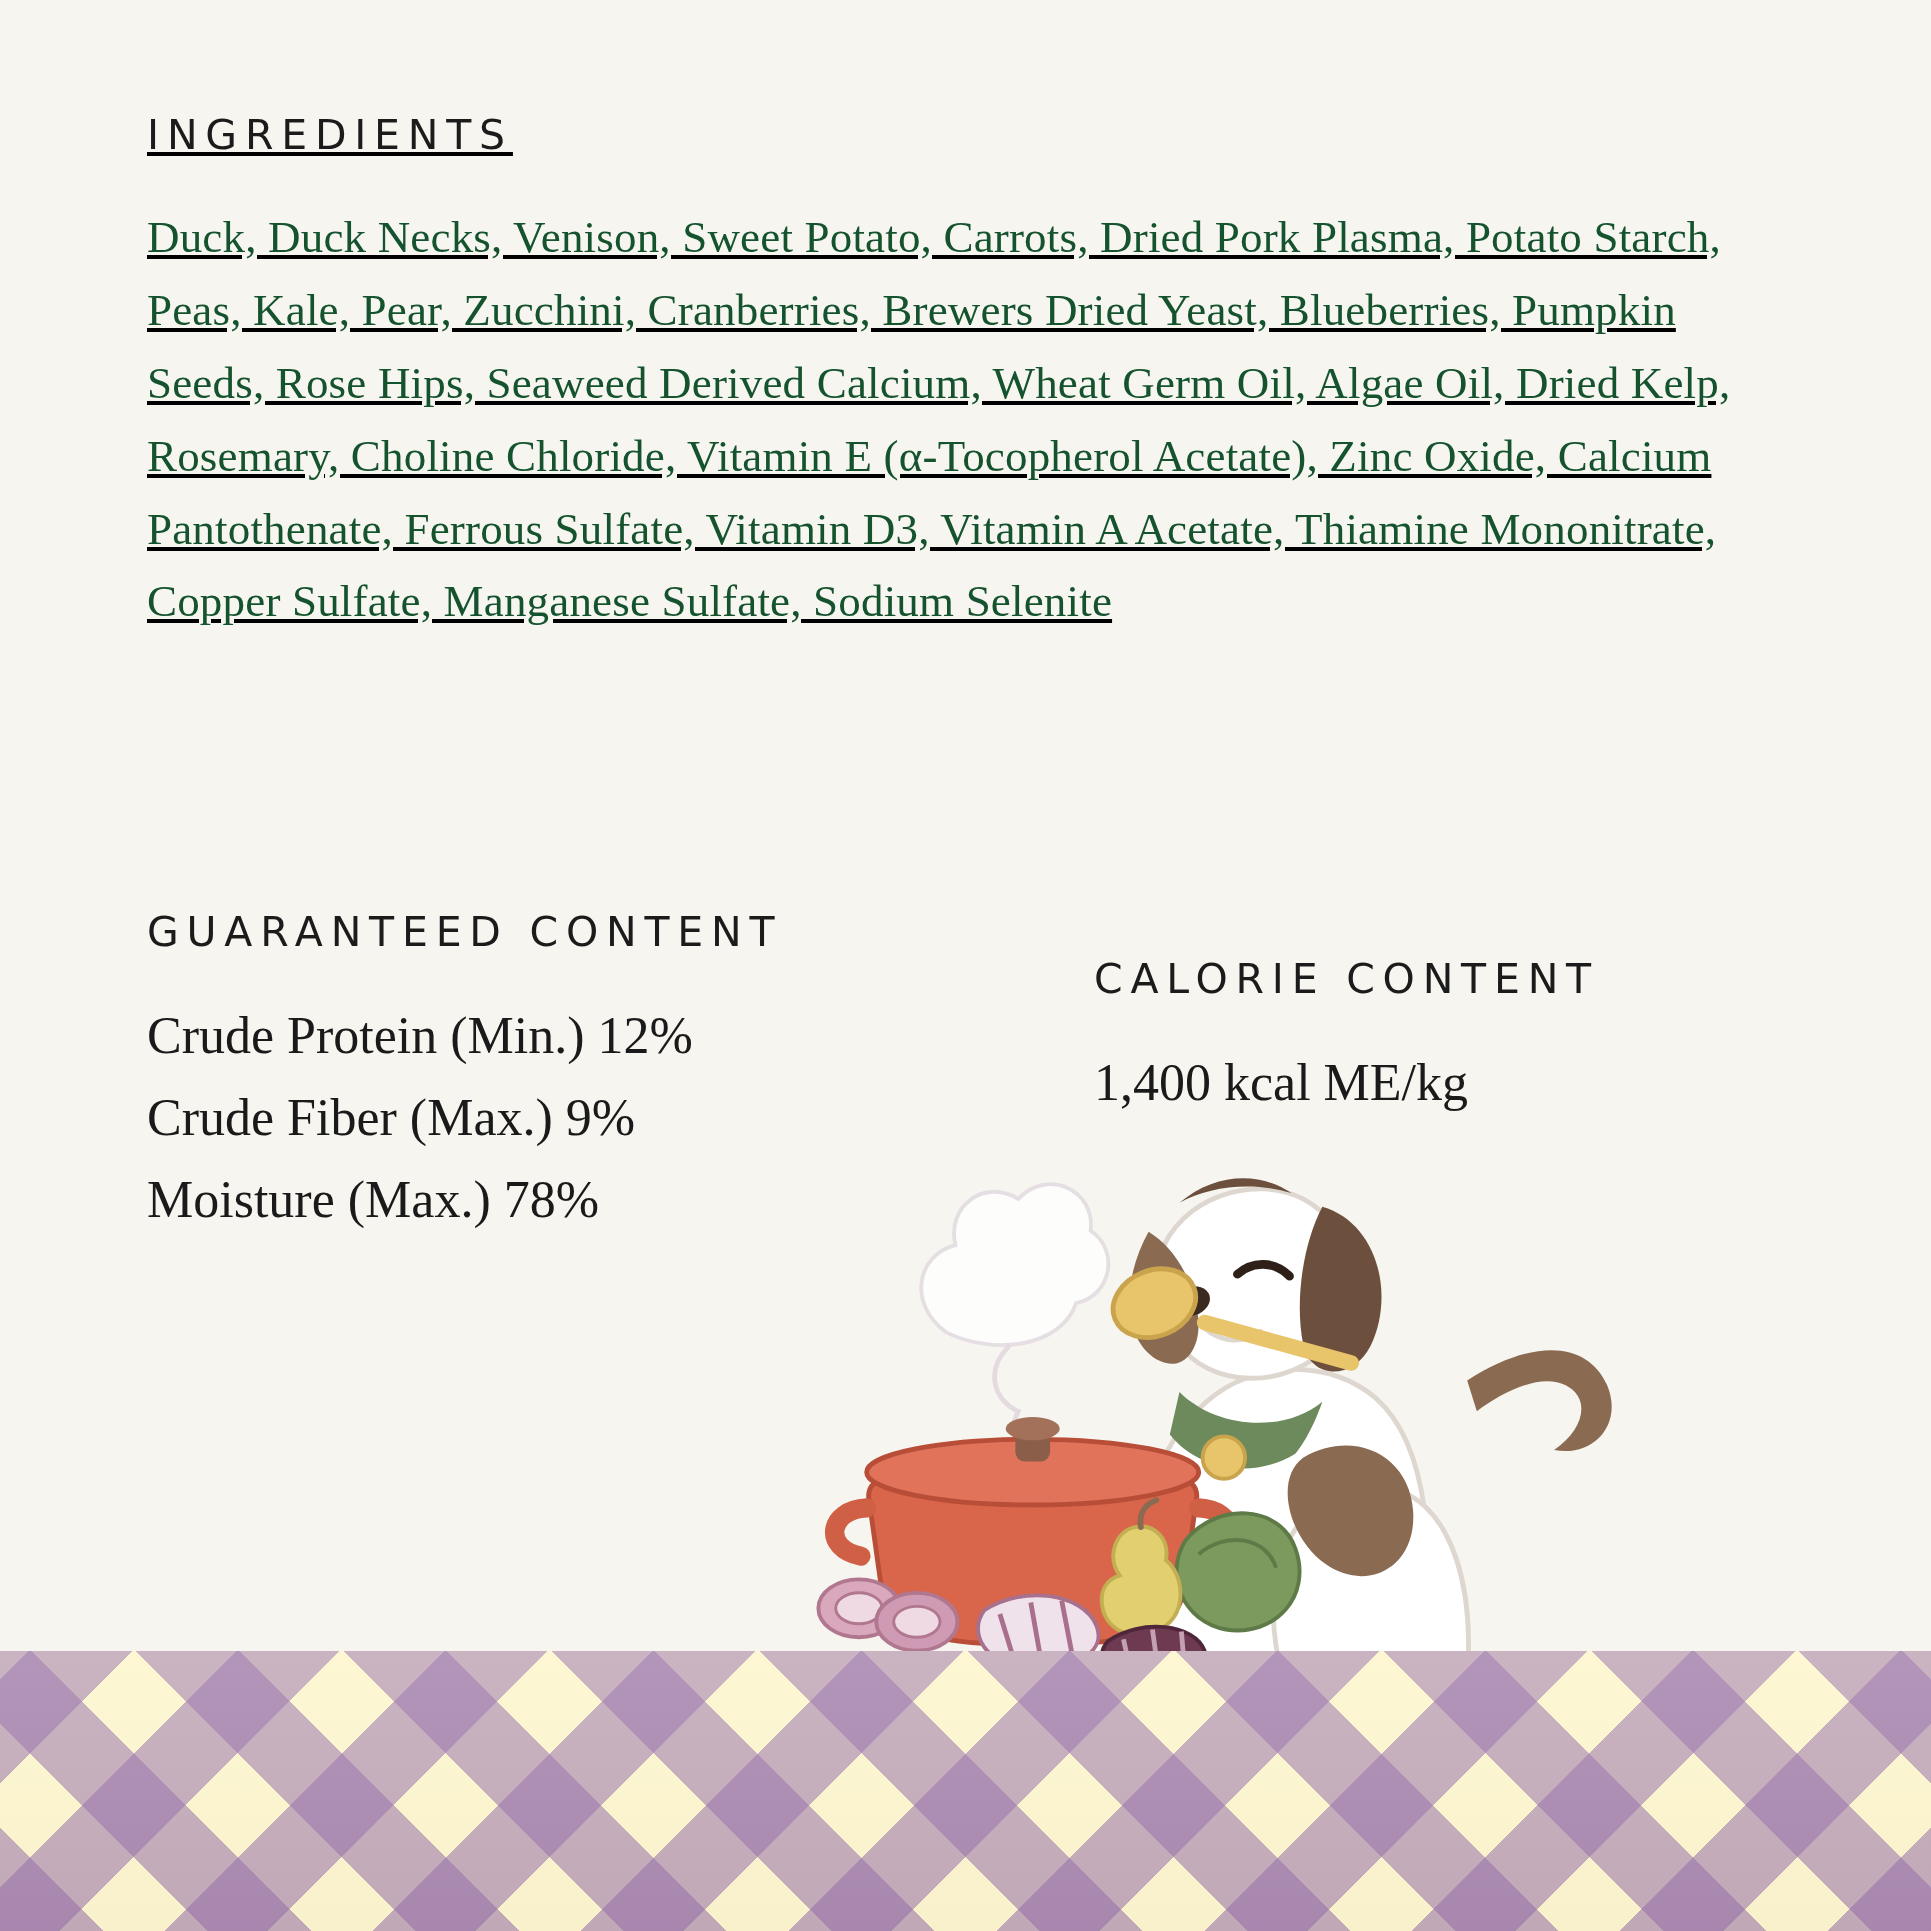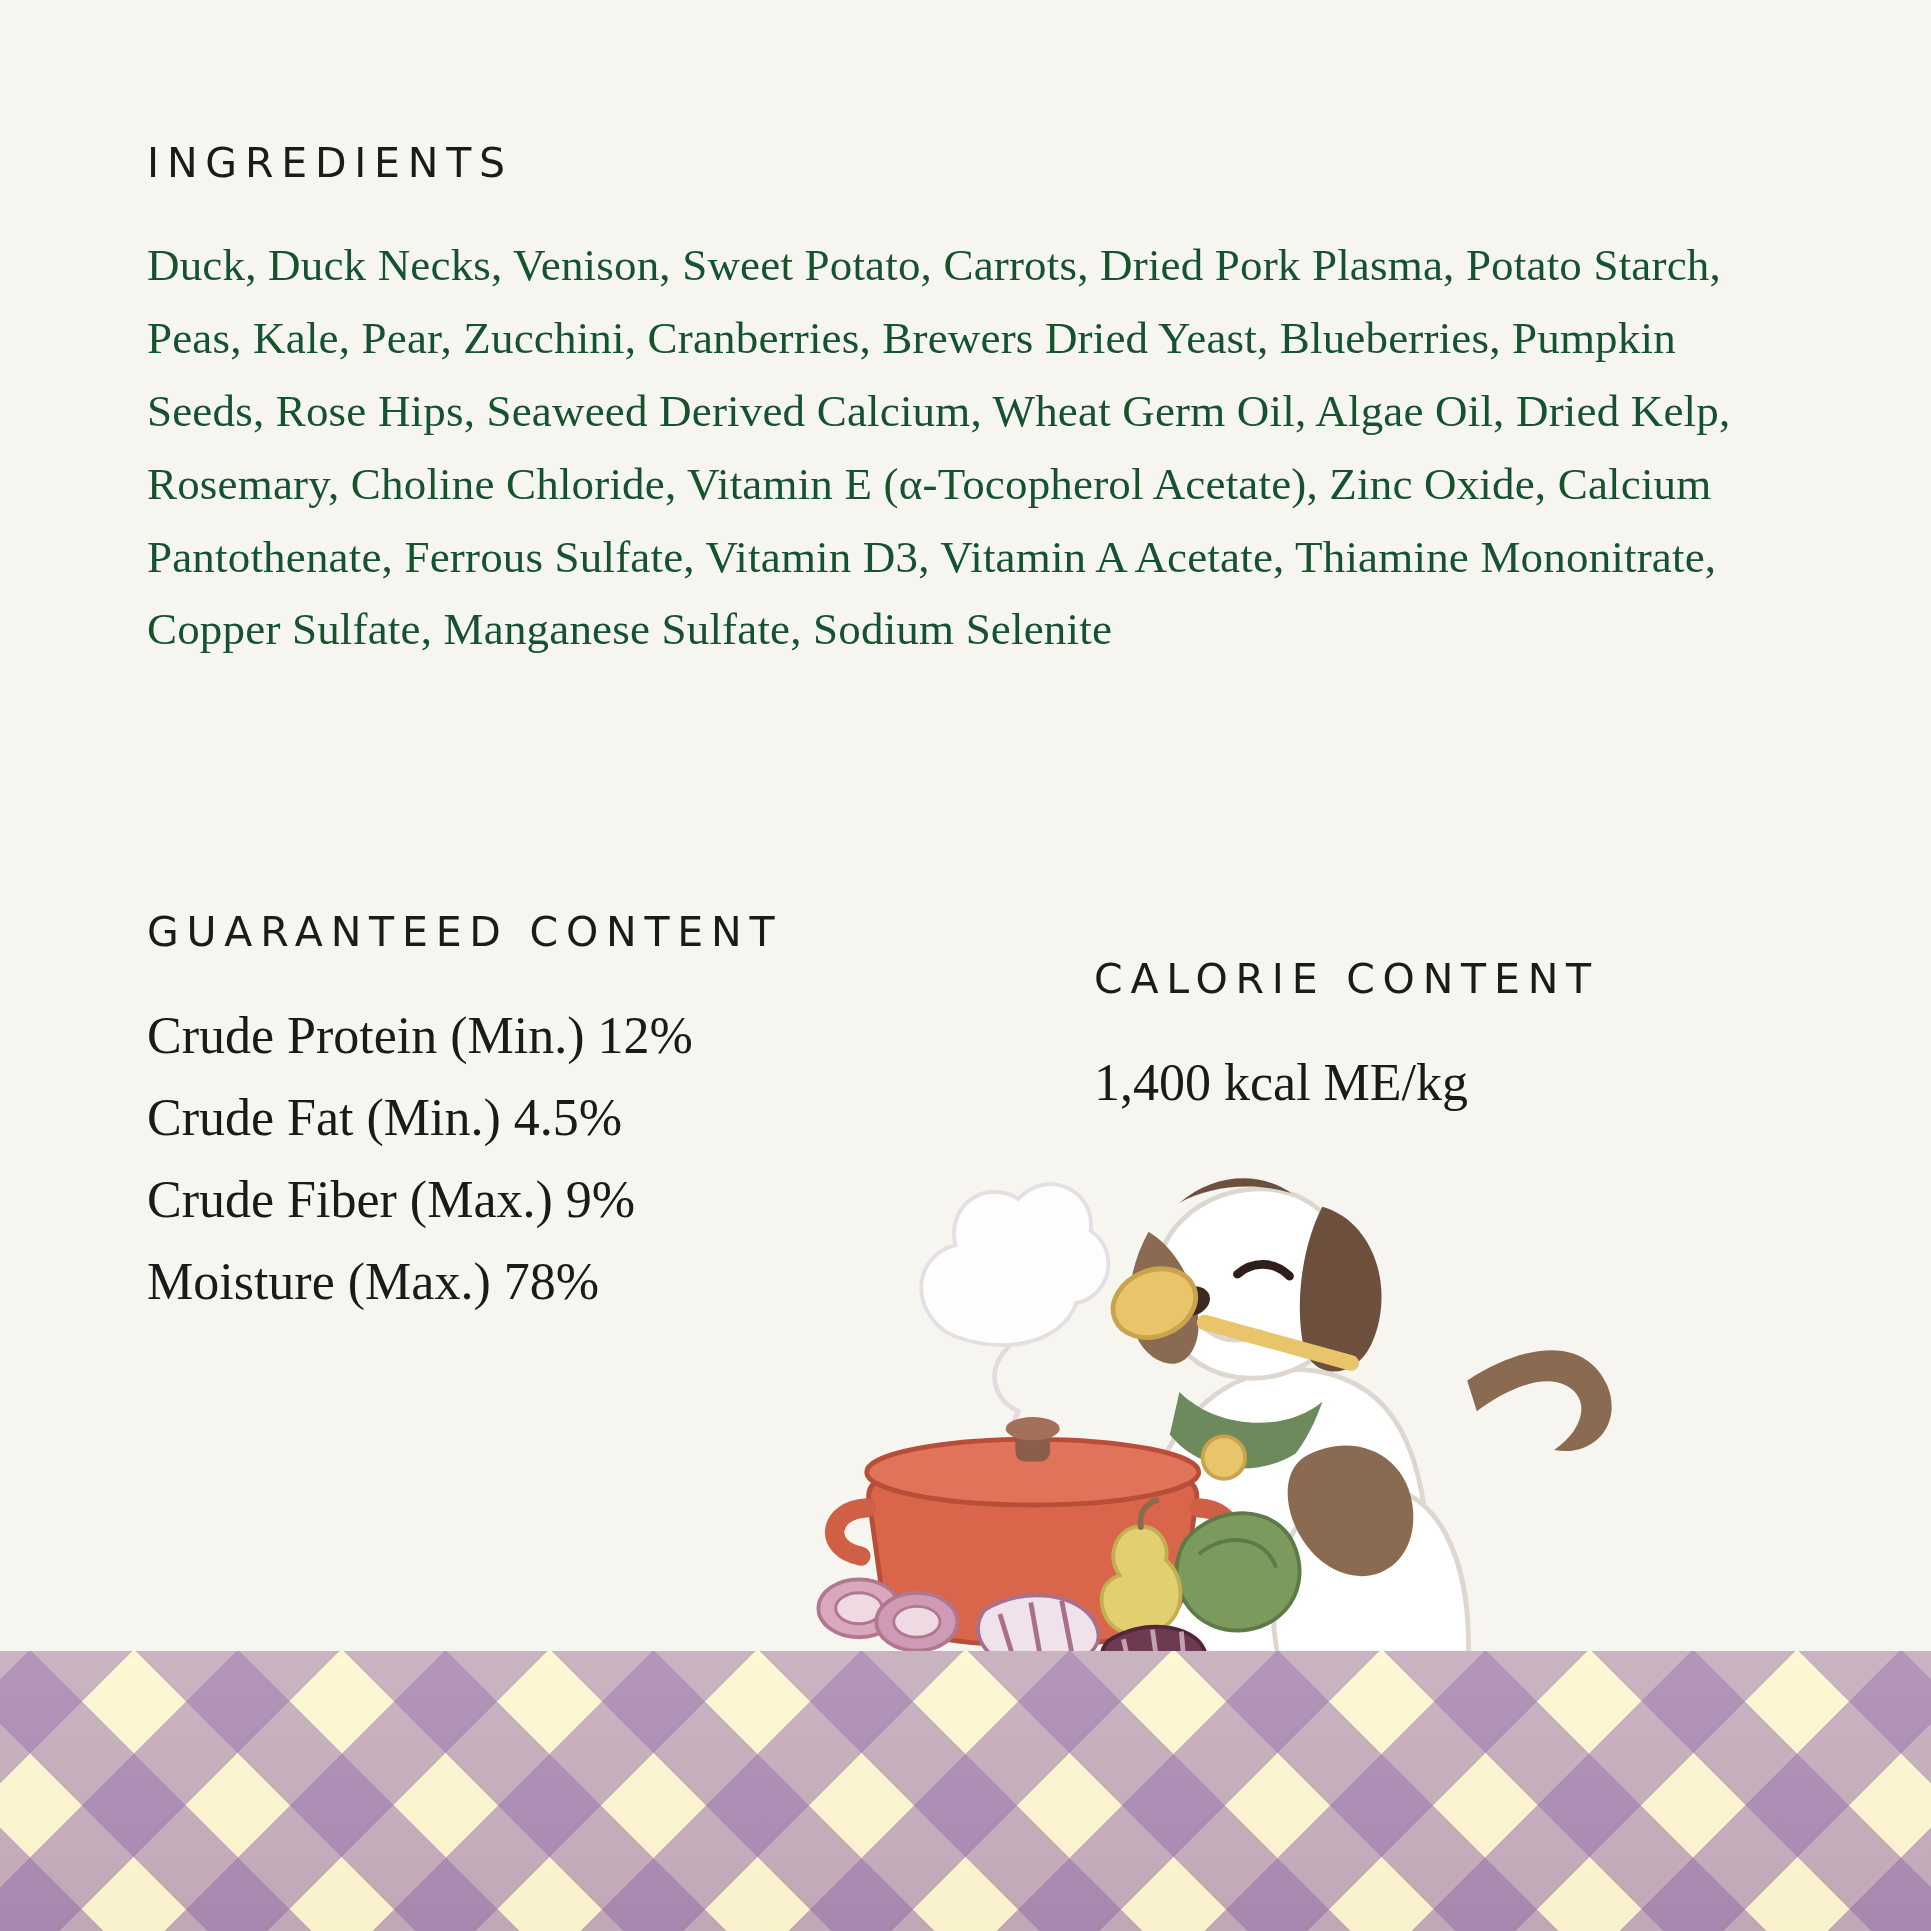--- a/index.html
+++ b/index.html
@@ -27,22 +27,23 @@
     font-family: "DejaVu Sans", sans-serif;
     font-weight: 400;
     letter-spacing: 0.19em;
     color: #1b1b1b;
     font-size: 41px;
   }
 
   #ingredients-section {
     position: absolute;
     left: 147px;
-    top: 139px;
+    top: 111px;
     width: 1603px;
+    text-decoration: underline;
   }
   #ingredients-heading {
     font-size: 41px;
   }
   #ingredients-body {
     margin-top: 42px;
     font-family: "Liberation Serif", serif;
     font-size: 45px;
     line-height: 1.62;
     color: #14532d;
@@ -118,21 +119,20 @@
 
   <div id="ingredients-section">
     <div id="ingredients-heading" class="section-heading">INGREDIENTS</div>
     <div id="ingredients-body">Duck, Duck Necks, Venison, Sweet Potato, Carrots, Dried Pork Plasma, Potato Starch, Peas, Kale, Pear, Zucchini, Cranberries, Brewers Dried Yeast, Blueberries, Pumpkin Seeds, Rose Hips, Seaweed Derived Calcium, Wheat Germ Oil, Algae Oil, Dried Kelp, Rosemary, Choline Chloride, Vitamin E (α-Tocopherol Acetate), Zinc Oxide, Calcium Pantothenate, Ferrous Sulfate, Vitamin D3, Vitamin A Acetate, Thiamine Mononitrate, Copper Sulfate, Manganese Sulfate, Sodium Selenite</div>
   </div>
 
   <div id="analysis-section">
     <div class="section-heading">GUARANTEED CONTENT</div>
     <div class="sub-list">
       <div>Crude Protein (Min.) 12%</div>
-      <div>Crude Fat (Min.) 4.5%</div>
       <div>Crude Fiber (Max.) 9%</div>
       <div>Moisture (Max.) 78%</div>
     </div>
   </div>
 
   <div id="calories-section">
     <div class="section-heading">CALORIE CONTENT</div>
     <div class="sub-list">
       <div>1,400 kcal ME/kg</div>
     </div>

